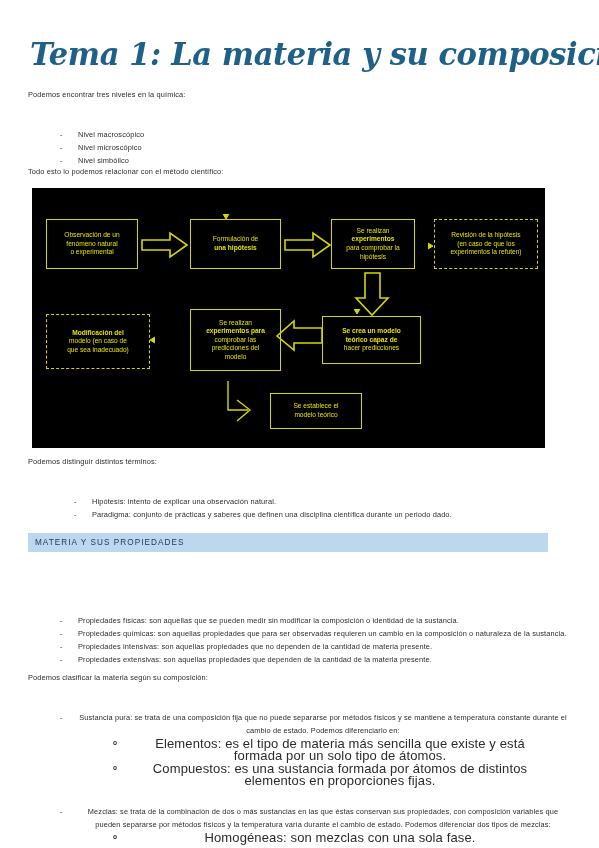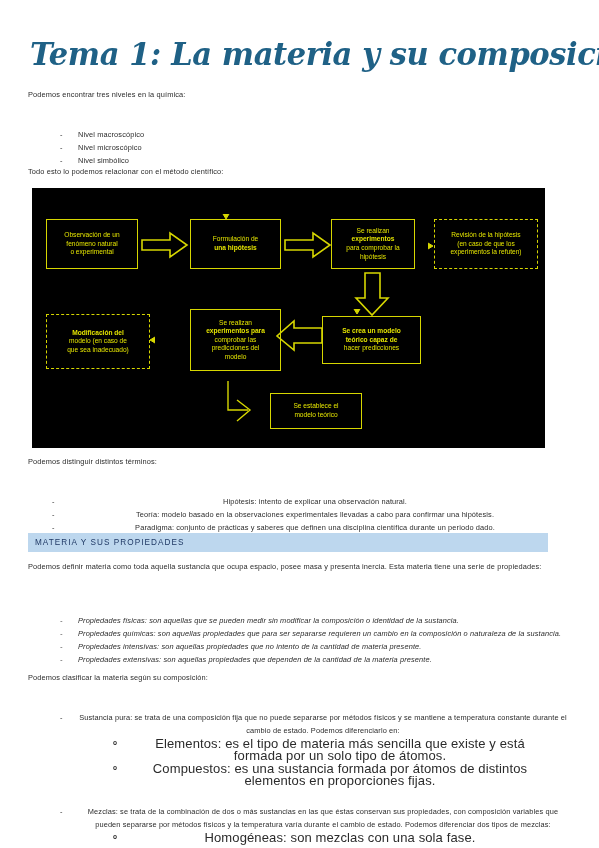--- a/index.html
+++ b/index.html
@@ -239,34 +239,32 @@
     </div>
 
     <div class="dbox" style="left:238px; top:205px; width:92px; height:36px;">
       <span>Se establece el</span>
       <span>modelo teórico</span>
     </div>
   </div>
 
   <div class="para" style="left:28px; top:456px;">Podemos distinguir distintos términos:</div>
 
-  <ul class="dashlist" style="position:absolute; left:20px; top:478px; width:522px;text-align:center;">
+  <ul class="dashlist" style="position:absolute; left:42px; top:478px; width:522px;">
     <li>Hipótesis: intento de explicar una observación natural.</li>
-    <li>Teoría: modelo basado en la observaciones experimentales llevadas a cabo para confirmar una hipótesis.</li>
     <li>Paradigma: conjunto de prácticas y saberes que definen una disciplina científica durante un periodo dado.</li>
   </ul>
 
   <div class="section-band" style="top:533px;">MATERIA Y SUS PROPIEDADES</div>
 
-  <div class="para w-full" style="left:28px; top:561px;">Podemos definir materia como toda aquella sustancia que ocupa espacio, posee masa y presenta inercia. Esta materia tiene una serie de propiedades:</div>
-
-  <ul class="dashlist" style="position:absolute; left:28px; top:597px; width:522px;font-style:italic;">
+
+  <ul class="dashlist" style="position:absolute; left:28px; top:597px; width:522px;">
     <li>Propiedades físicas: son aquellas que se pueden medir sin modificar la composición o identidad de la sustancia.</li>
-    <li>Propiedades químicas: son aquellas propiedades que para ser separarse requieren un cambio en la composición o naturaleza de la sustancia.</li>
-    <li>Propiedades intensivas: son aquellas propiedades que no intento de la cantidad de materia presente.</li>
+    <li>Propiedades químicas: son aquellas propiedades que para ser observadas requieren un cambio en la composición o naturaleza de la sustancia.</li>
+    <li>Propiedades intensivas: son aquellas propiedades que no dependen de la cantidad de materia presente.</li>
     <li>Propiedades extensivas: son aquellas propiedades que dependen de la cantidad de la materia presente.</li>
   </ul>
 
   <div class="para" style="left:28px; top:672px;">Podemos clasificar la materia según su composición:</div>
 
   <ul class="dashlist" style="position:absolute; left:28px; top:694px; width:522px;text-align:center;">
     <li>
       <span>Sustancia pura: se trata de una composición fija que no puede separarse por métodos físicos y se mantiene a temperatura constante durante el cambio de estado. Podemos diferenciarlo en:</span>
       <ul class="circlist">
         <li>Elementos: es el tipo de materia más sencilla que existe y está formada por un solo tipo de átomos.</li>

